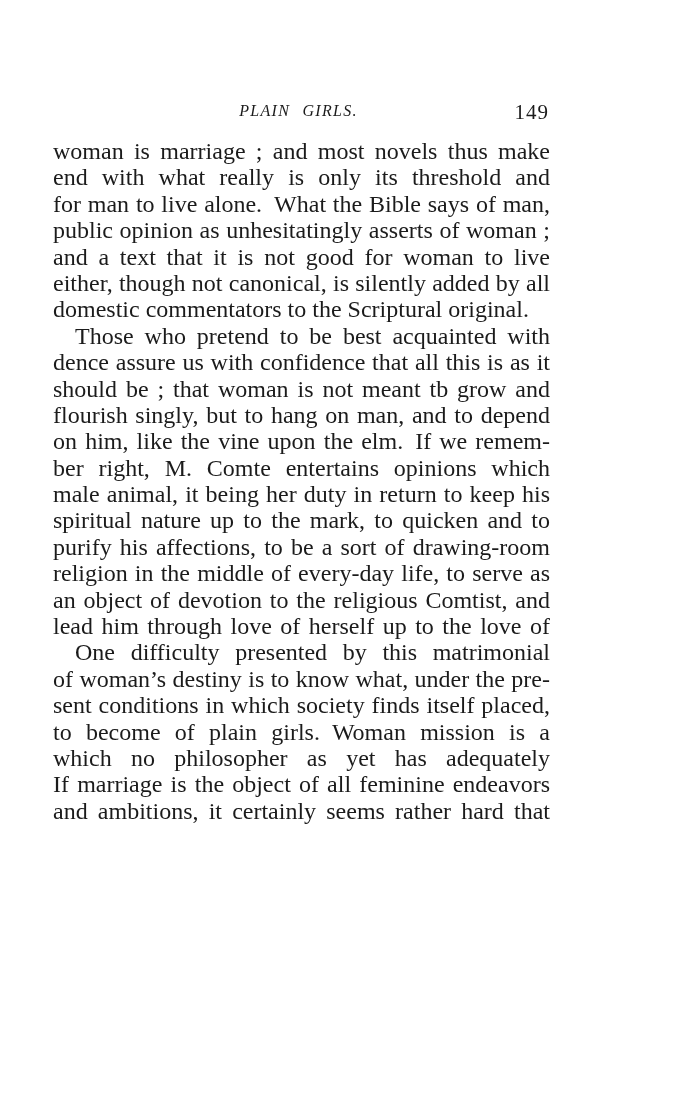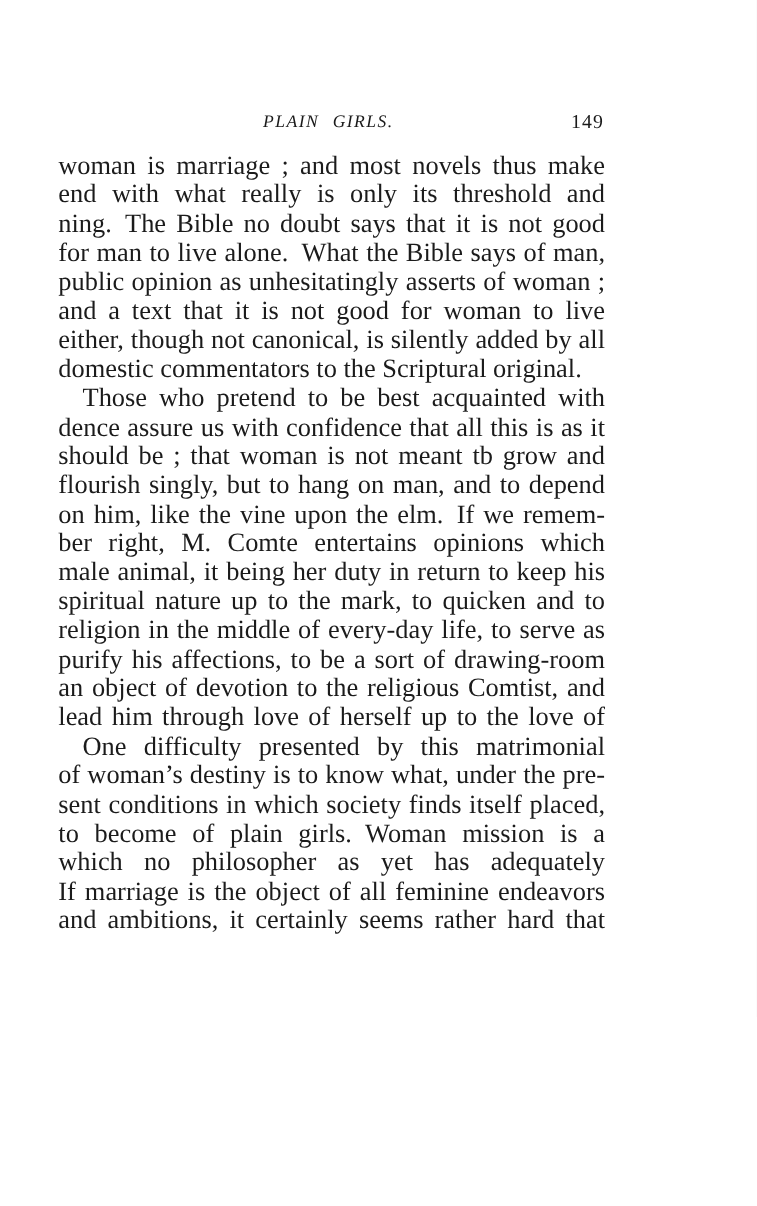--- a/index.html
+++ b/index.html
@@ -28,21 +28,21 @@
     text-align: center;
     font-style: italic;
     font-size: 16px;
     letter-spacing: 1.3px;
     word-spacing: 7px;
   }
   .page-number {
     position: absolute;
     right: 10px;
     top: 0px;
-    font-size: 18px;
+    font-size: 21px;
     letter-spacing: 1px;
   }
   .body-text {
     position: absolute;
     left: 53px;
     top: 138px;
     width: 497px;
     font-size: 24px;
     line-height: 26.4px;
   }
@@ -61,38 +61,37 @@
 
 <div class="page">
   <div class="header">
     <span class="running-title">PLAIN GIRLS.</span>
     <span class="page-number">149</span>
   </div>
   <div class="body-text" id="body-text">
       <div class="paragraph">
         <div class="line">woman is marriage ; and most novels thus make life</div>
         <div class="line">end with what really is only its threshold and begin-</div>
-        <div class="line">ning. The Bible no doubt says that it is not good</div>
         <div class="line">for man to live alone. What the Bible says of man,</div>
         <div class="line">public opinion as unhesitatingly asserts of woman ;</div>
         <div class="line">and a text that it is not good for woman to live alone</div>
         <div class="line">either, though not canonical, is silently added by all</div>
         <div class="line para-end">domestic commentators to the Scriptural original.</div>
       </div>
       <div class="paragraph">
         <div class="line indent">Those who pretend to be best acquainted with the</div>
         <div class="line">dence assure us with confidence that all this is as it</div>
         <div class="line">should be ; that woman is not meant tb grow and</div>
         <div class="line">flourish singly, but to hang on man, and to depend</div>
         <div class="line">on him, like the vine upon the elm. If we remem-</div>
         <div class="line">ber right, M. Comte entertains opinions which really</div>
         <div class="line">male animal, it being her duty in return to keep his</div>
         <div class="line">spiritual nature up to the mark, to quicken and to</div>
+        <div class="line">purify his affections, to be a sort of drawing-room</div>
         <div class="line">religion in the middle of every-day life, to serve as</div>
-        <div class="line">purify his affections, to be a sort of drawing-room</div>
         <div class="line">an object of devotion to the religious Comtist, and to</div>
         <div class="line">lead him through love of herself up to the love of</div>
       </div>
       <div class="paragraph">
         <div class="line indent">One difficulty presented by this matrimonial view</div>
         <div class="line">of woman’s destiny is to know what, under the pre-</div>
         <div class="line">sent conditions in which society finds itself placed, is</div>
         <div class="line">to become of plain girls. Woman mission is a subject</div>
         <div class="line">which no philosopher as yet has adequately handled.</div>
         <div class="line">If marriage is the object of all feminine endeavors</div>

